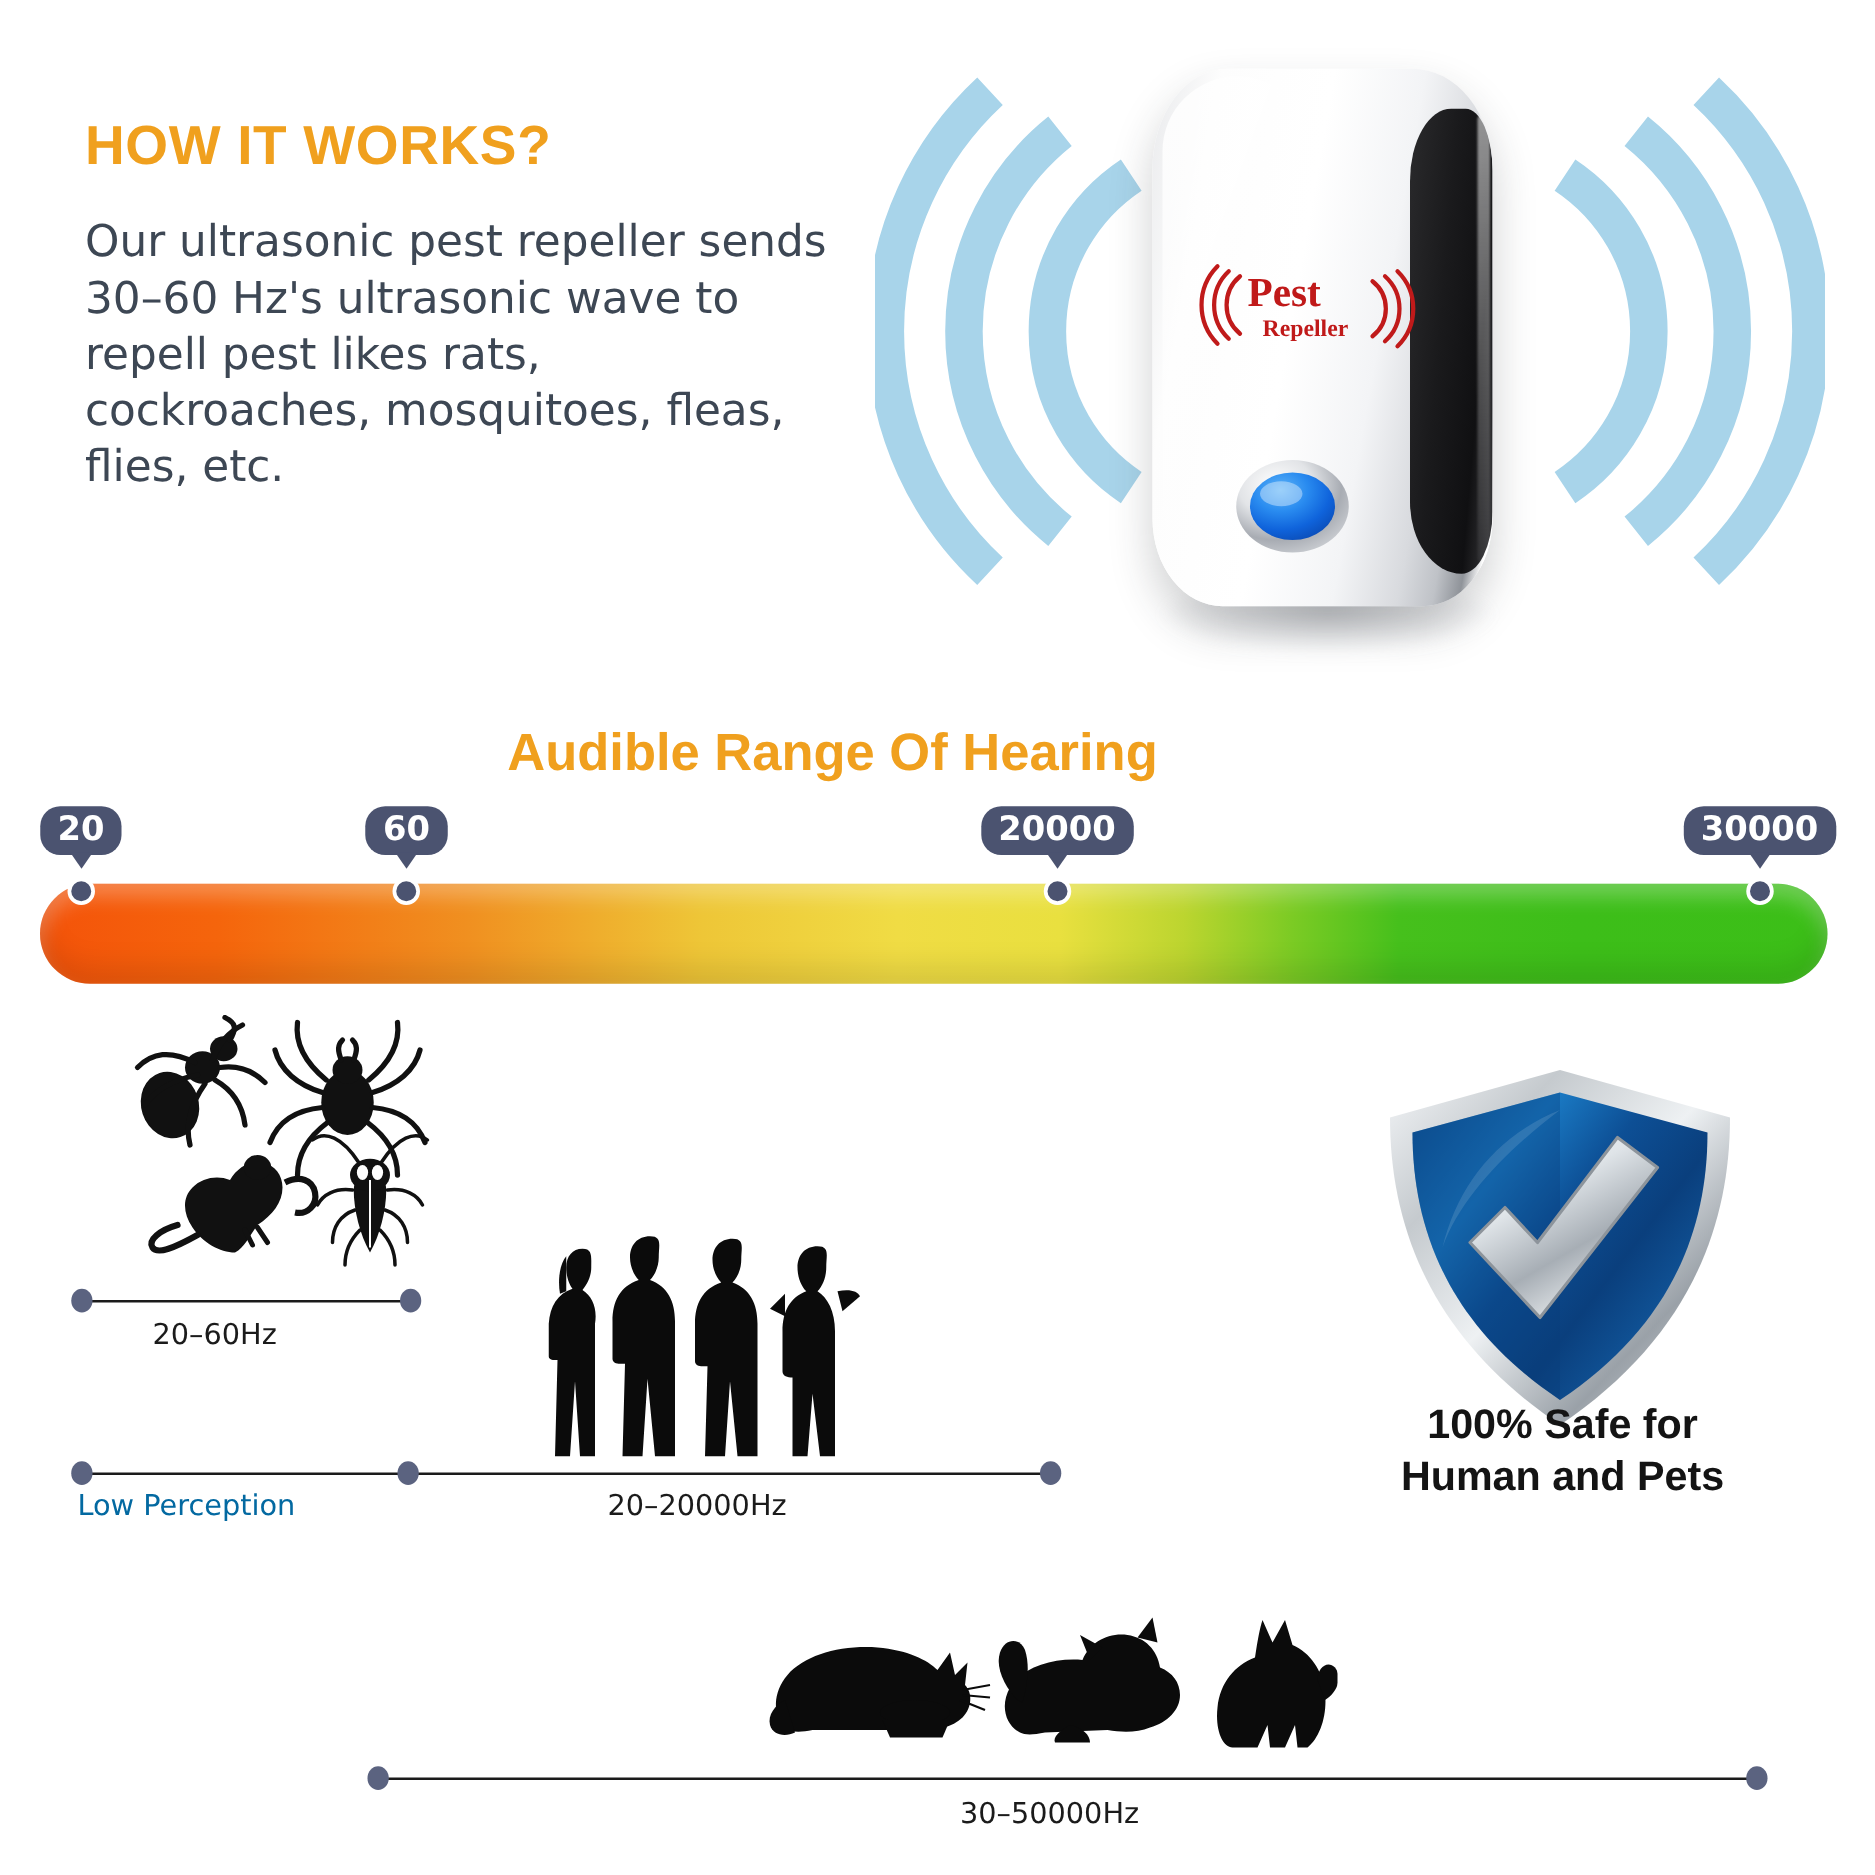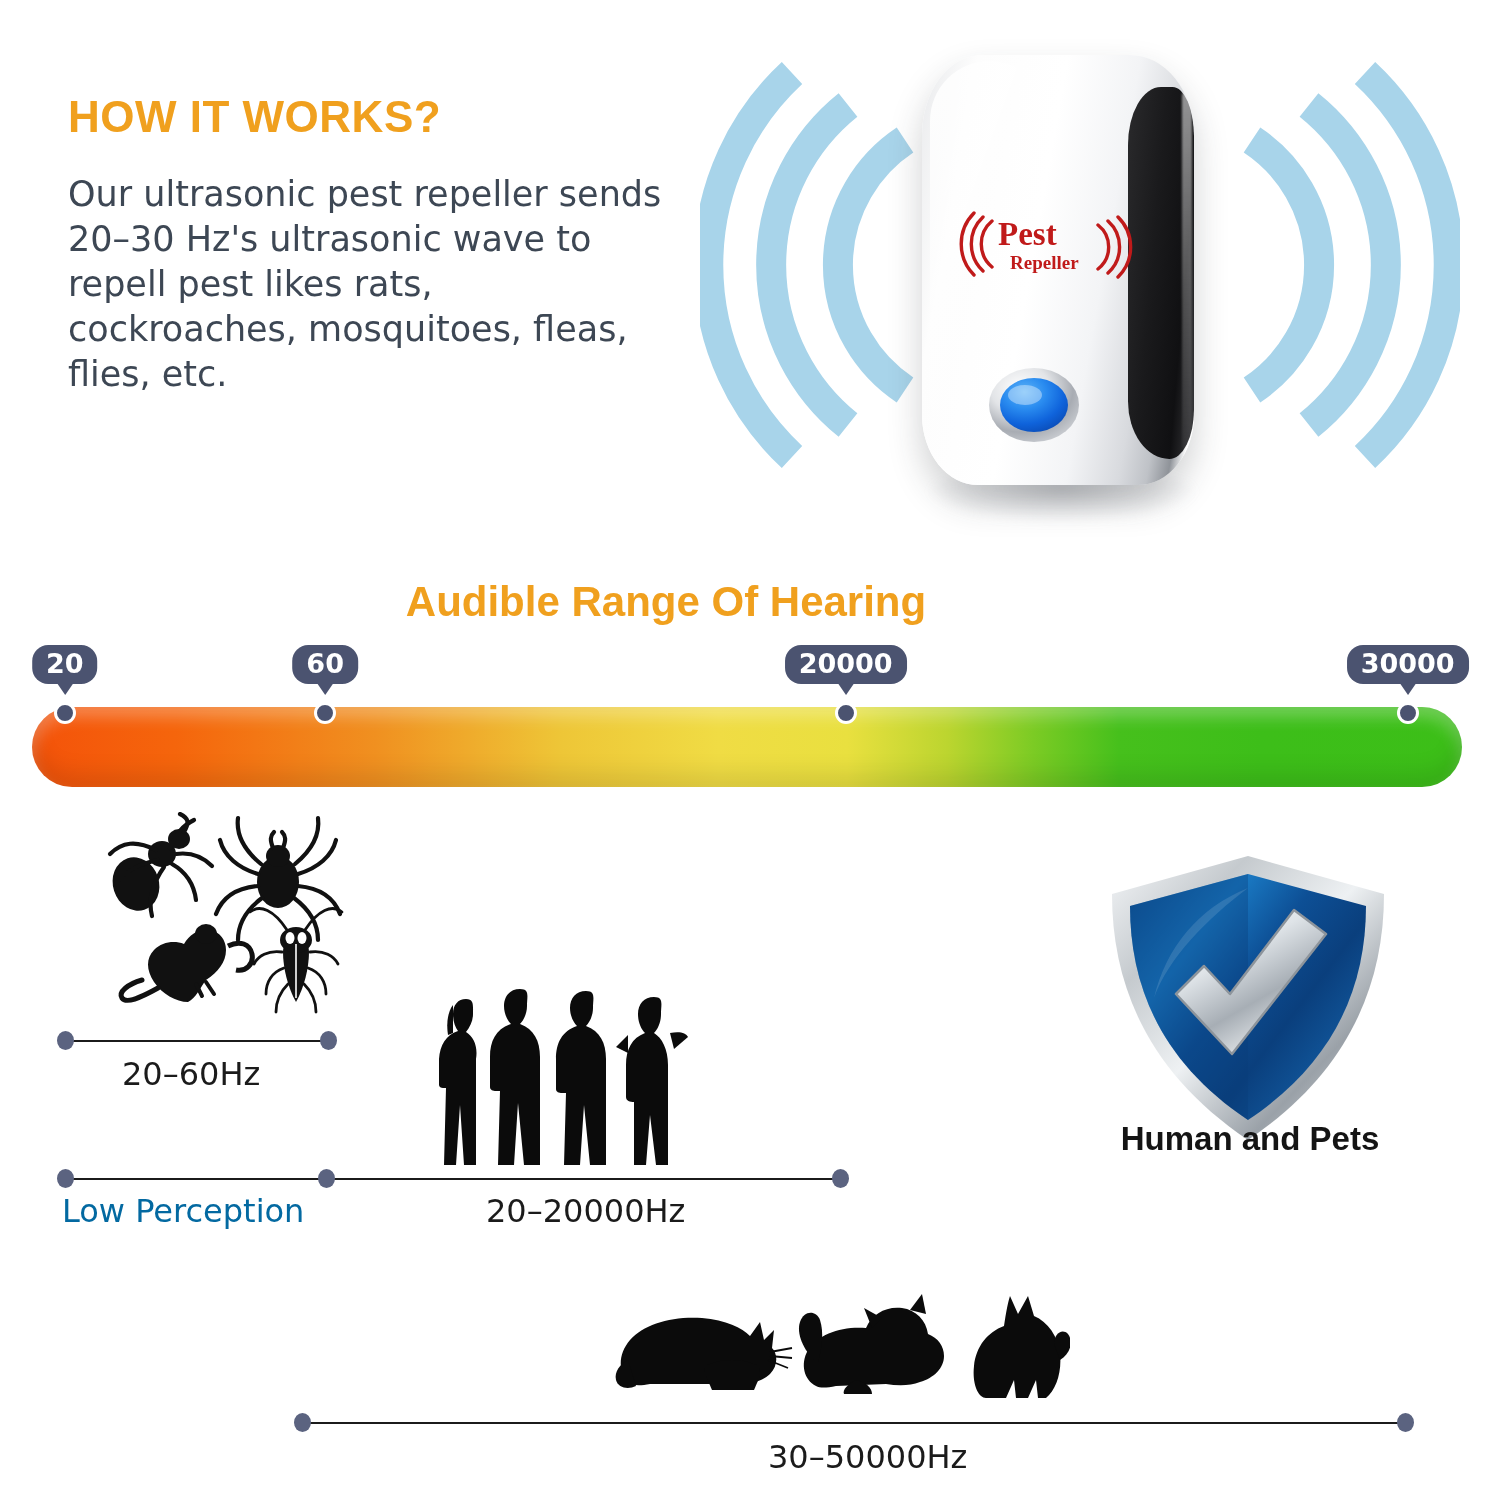--- a/index.html
+++ b/index.html
@@ -162,34 +162,34 @@
   }
 
   
   .mline { position: absolute; height: 2px; background: #1b1b1b; }
   .mdot {
     position: absolute; width: 17px; height: 19px; border-radius: 50%;
     background: #5b6380; margin-left: -8px; margin-top: -9px;
   }
   .mlabel {
     position: absolute;
-    font-size: 32px;
+    font-size: 23px;
     color: #1b1b1b;
     font-family: "DejaVu Sans", sans-serif;
     white-space: nowrap;
   }
   .mlabel.gold { color: #0369a1; }
 </style>
 </head>
 <body>
 
 <div id="stage">
 
   <div class="headline">HOW IT WORKS?</div>
-  <div class="body-copy">Our ultrasonic pest repeller sends 20–30 Hz's ultrasonic wave to repell pest likes rats, cockroaches, mosquitoes, fleas, flies, etc.</div>
+  <div class="body-copy">Our ultrasonic pest repeller sends 30–60 Hz's ultrasonic wave to repell pest likes rats, cockroaches, mosquitoes, fleas, flies, etc.</div>
 
   <div class="device-wrap">
 
     <svg class="waves" viewBox="0 0 760 460">
       <g fill="none" stroke="#a8d4ea" stroke-width="30" stroke-linecap="butt">
 
         <path d="M 205 105 A 150 150 0 0 0 205 355"></path>
         <path d="M 148 70 A 205 205 0 0 0 148 390"></path>
         <path d="M 92 38 A 262 262 0 0 0 92 422"></path>
       </g>
@@ -447,20 +447,21 @@
         </linearGradient>
       </defs>
       <path d="M 150 8 L 286 46 C 286 140 248 226 150 292 C 52 226 14 140 14 46 Z" fill="url(#shSilver)"></path>
       <path d="M 150 26 L 268 58 C 268 142 234 216 150 272 C 66 216 32 142 32 58 Z" fill="url(#shBlue)"></path>
       <path d="M 150 26 L 150 272 C 66 216 32 142 32 58 Z" fill="#0a3d78" opacity="0.35"></path>
       <path d="M 150 40 C 110 70 70 110 56 150 C 68 100 100 60 150 40 Z" fill="#ffffff" opacity="0.12"></path>
       <path d="M 78 146 L 106 118 L 132 146 L 196 62 L 228 86 L 134 206 Z" fill="url(#shChk)" stroke="#8d949b" stroke-width="2.5" stroke-linejoin="round"></path>
     </svg>
   </div>
   <div class="safe-caption">
+    <div>100% Safe for</div>
     <div>Human and Pets</div>
   </div>
 
   <div class="mline" style="left:65px; top:1040px; width:263px;"></div>
   <div class="mdot" style="left:65px; top:1040px;"></div>
   <div class="mdot" style="left:328px; top:1040px;"></div>
   <div class="mlabel" style="left:122px; top:1055px;">20–60Hz</div>
 
   <div class="mline" style="left:65px; top:1178px; width:775px;"></div>
   <div class="mdot" style="left:65px; top:1178px;"></div>

